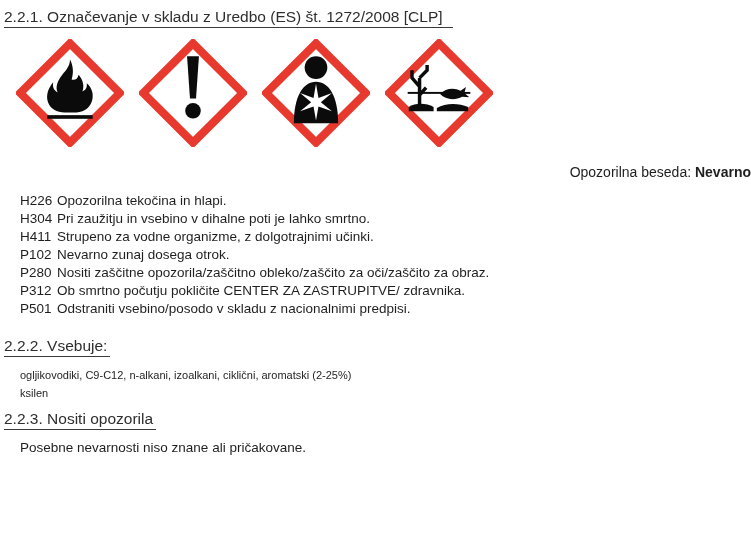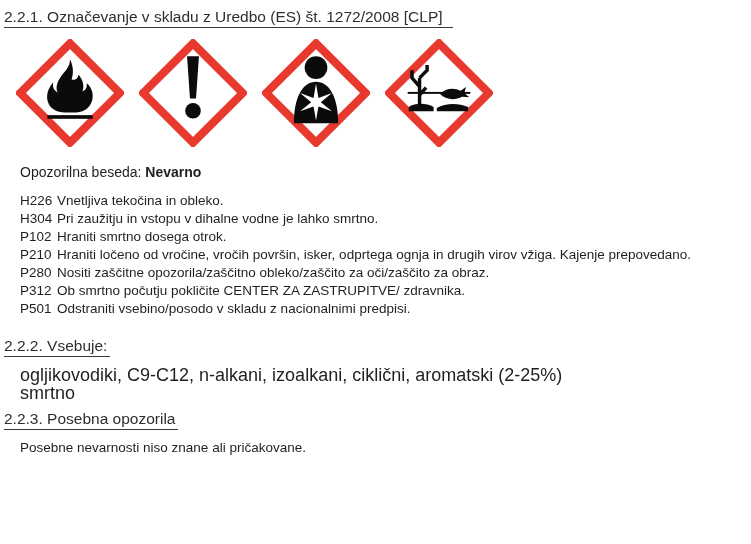--- a/index.html
+++ b/index.html
@@ -20,31 +20,31 @@
   }
   .u.pad-wide{padding-right:10px;}
   .u.pad-small{padding-right:3px;}
 
   .picto-row{
     display:flex;gap:15px;margin:11px 0 0 12px;
   }
   .picto{width:108px;height:108px;flex:0 0 auto;}
 
   .signal{
-    margin:17px 0 0 16px;font-size:14px;line-height:17px;
+    margin:17px 0 0 16px;font-size:14px;line-height:17px;text-align:right;
   }
   .signal b{font-weight:700;}
 
   .statements{margin:11px 0 8px 16px;}
   .stmt{display:flex;line-height:18px;font-size:13.5px;white-space:nowrap;}
   .stmt-code{width:37px;flex:0 0 auto;}
   .stmt-text{flex:1;}
 
   .h222{margin-top:18px;}
-  .contains-lines{margin:9px 0 0 16px;font-size:18px;line-height:18px;}
+  .contains-lines{margin:9px 0 0 16px;font-size:11px;line-height:18px;}
   .h223{margin-top:7px;}
   .special-text{margin:9px 0 0 16px;font-size:13.5px;line-height:17px;}
 </style>
 </head>
 <body>
 
 <div class="doc">
 
   <div class="sec-heading">
     <span class="u pad-wide">2.2.1. Označevanje v skladu z Uredbo (ES) št. 1272/2008 [CLP]</span>
@@ -83,33 +83,33 @@
   </div>
 
   <div class="signal">
     <span>Opozorilna beseda:</span>
     <b>Nevarno</b>
   </div>
 
   <div class="statements" id="statements">
       <div class="stmt">
         <span class="stmt-code">H226</span>
-        <span class="stmt-text">Vnetljiva tekočina in obleko.</span>
+        <span class="stmt-text">Opozorilna tekočina in hlapi.</span>
       </div>
       <div class="stmt">
         <span class="stmt-code">H304</span>
-        <span class="stmt-text">Pri zaužitju in vstopu v dihalne vodne je lahko smrtno.</span>
+        <span class="stmt-text">Pri zaužitju in vsebino v dihalne poti je lahko smrtno.</span>
+      </div>
+      <div class="stmt">
+        <span class="stmt-code">H411</span>
+        <span class="stmt-text">Strupeno za vodne organizme, z dolgotrajnimi učinki.</span>
       </div>
       <div class="stmt">
         <span class="stmt-code">P102</span>
-        <span class="stmt-text">Hraniti smrtno dosega otrok.</span>
-      </div>
-      <div class="stmt">
-        <span class="stmt-code">P210</span>
-        <span class="stmt-text">Hraniti ločeno od vročine, vročih površin, isker, odprtega ognja in drugih virov vžiga. Kajenje prepovedano.</span>
+        <span class="stmt-text">Nevarno zunaj dosega otrok.</span>
       </div>
       <div class="stmt">
         <span class="stmt-code">P280</span>
         <span class="stmt-text">Nositi zaščitne opozorila/zaščitno obleko/zaščito za oči/zaščito za obraz.</span>
       </div>
       <div class="stmt">
         <span class="stmt-code">P312</span>
         <span class="stmt-text">Ob smrtno počutju pokličite CENTER ZA ZASTRUPITVE/ zdravnika.</span>
       </div>
       <div class="stmt">
@@ -117,22 +117,22 @@
         <span class="stmt-text">Odstraniti vsebino/posodo v skladu z nacionalnimi predpisi.</span>
       </div>
     </div>
 
   <div class="sec-heading h222">
     <span class="u pad-small">2.2.2. Vsebuje:</span>
   </div>
 
   <div class="contains-lines">
     <div>ogljikovodiki, C9-C12, n-alkani, izoalkani, ciklični, aromatski (2-25%)</div>
-    <div>smrtno</div>
+    <div>ksilen</div>
   </div>
 
   <div class="sec-heading h223">
-    <span class="u pad-small">2.2.3. Posebna opozorila</span>
+    <span class="u pad-small">2.2.3. Nositi opozorila</span>
   </div>
 
   <div class="special-text">Posebne nevarnosti niso znane ali pričakovane.</div>
 
 </div>
 
 </body></html>

